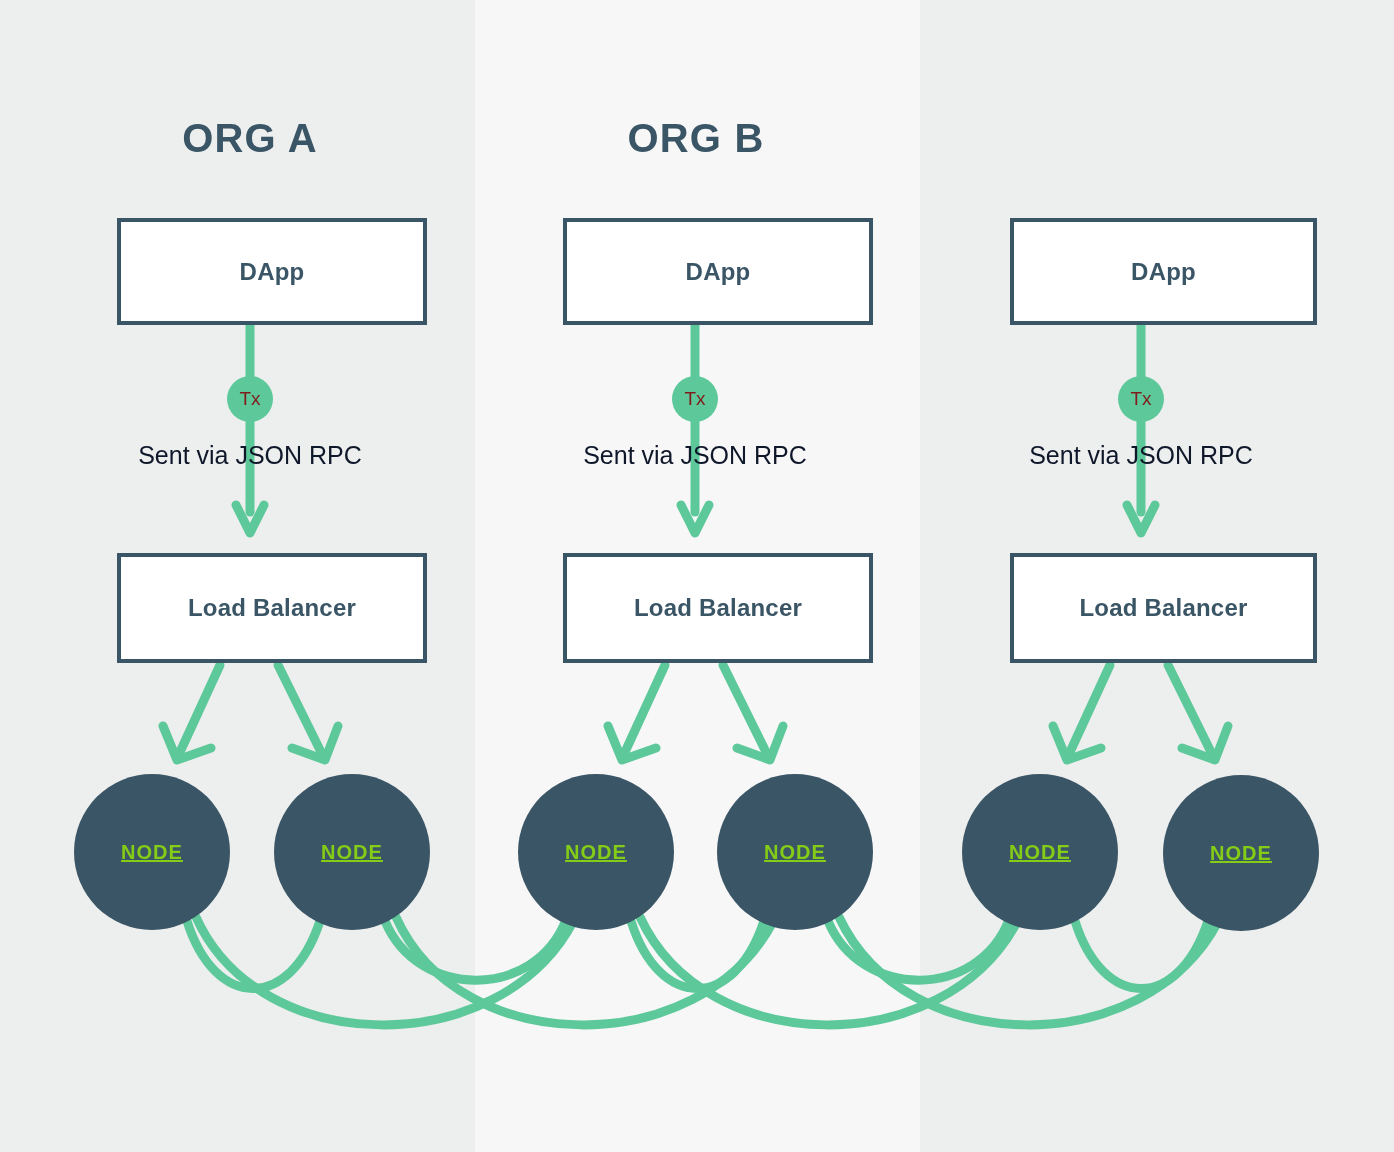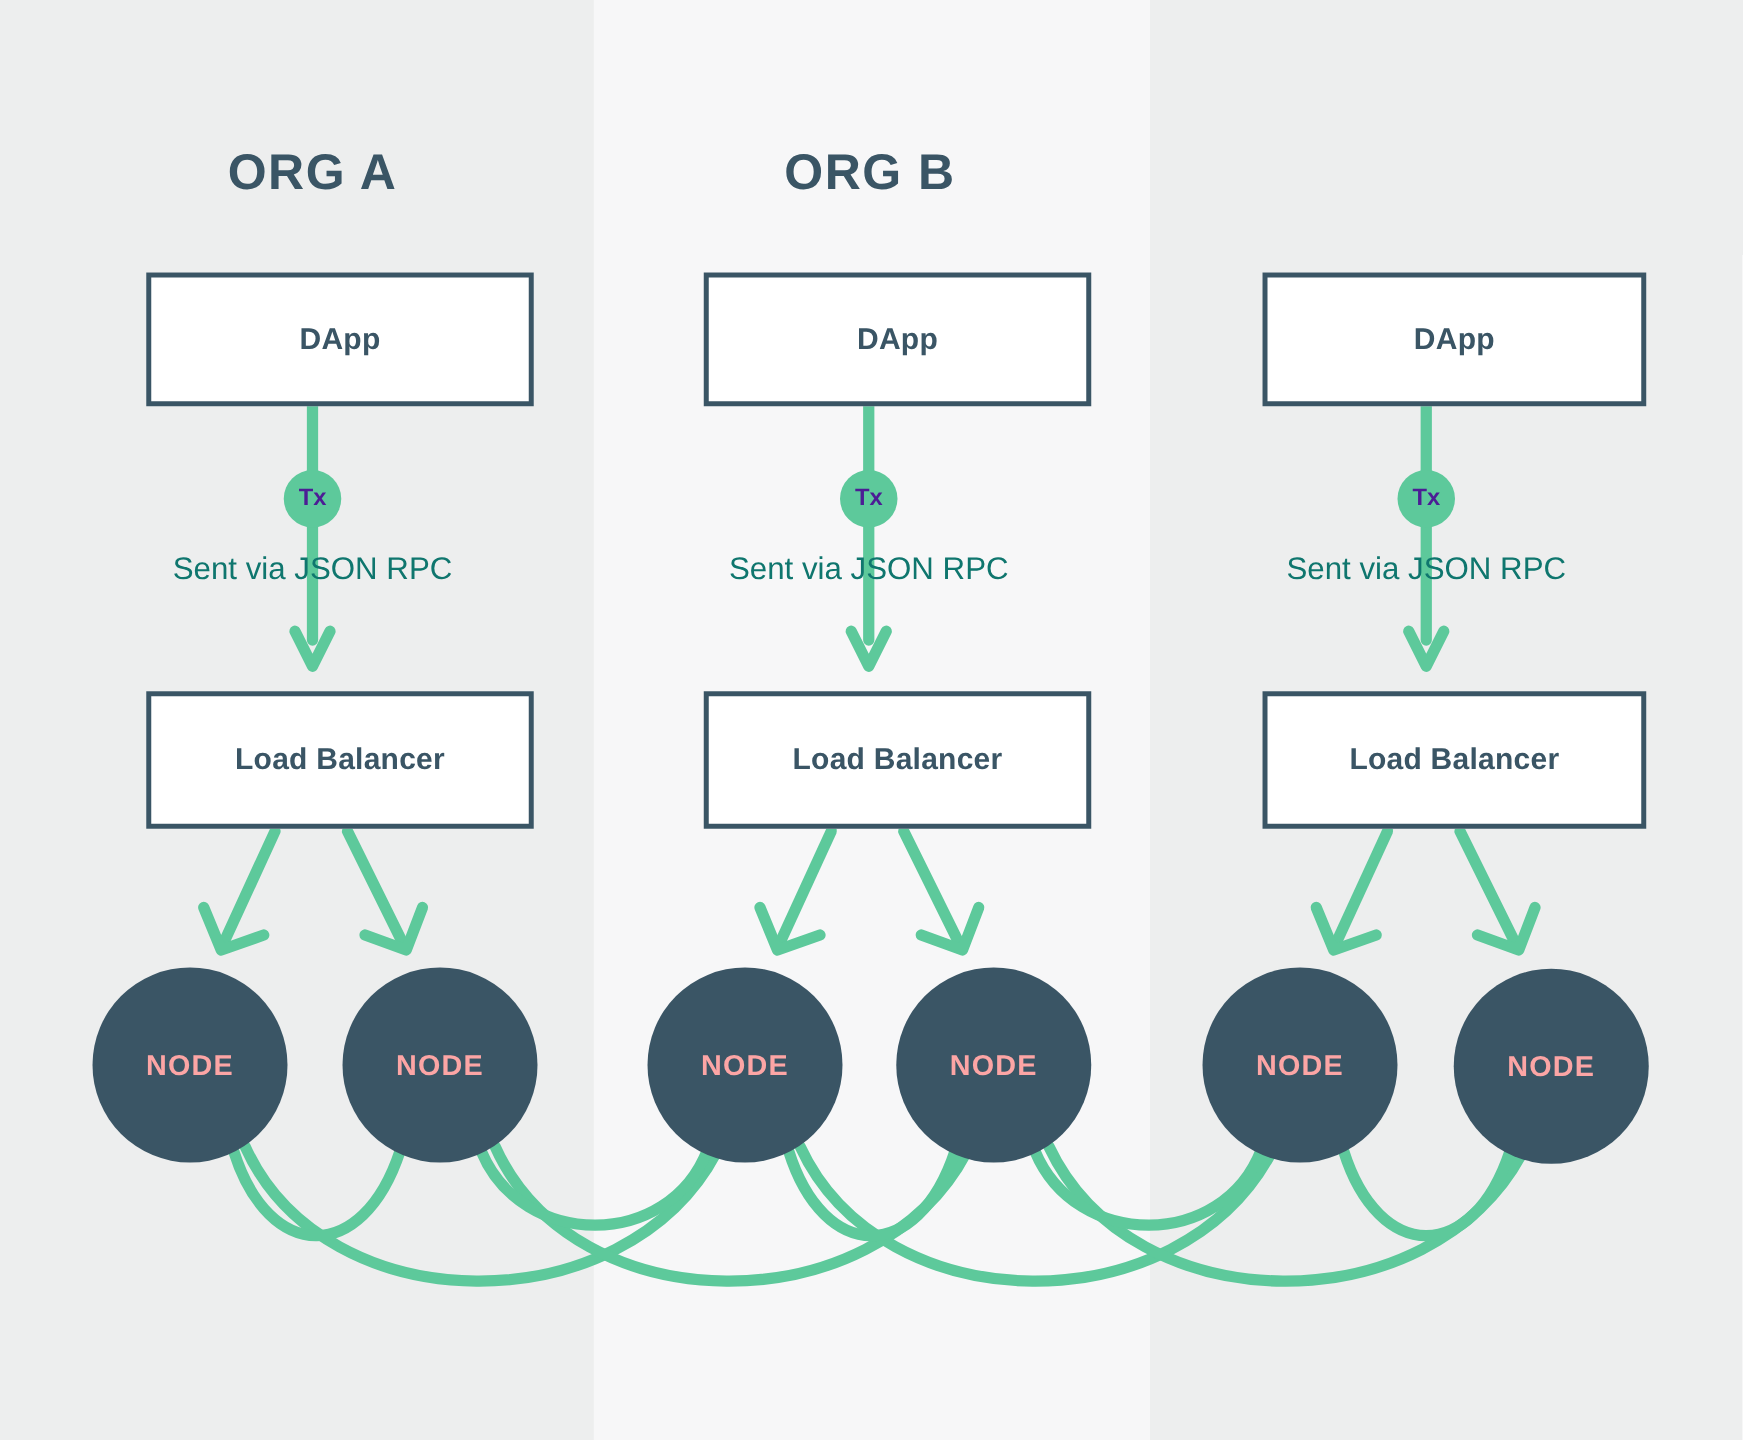--- a/index.html
+++ b/index.html
@@ -60,44 +60,45 @@
 
   .tx-badge {
     position: absolute;
     width: 46px;
     height: 46px;
     border-radius: 50%;
     background: #5dc99b;
     display: flex;
     align-items: center;
     justify-content: center;
-    color: #4c1d95;
+    color: #7f1d1d;
     font-size: 19px;
-    font-weight: bold;
+    font-weight: normal;
   }
 
   .rpc-label {
     position: absolute;
     text-align: center;
     font-size: 25px;
-    color: #0f766e;
+    color: #0f172a;
     width: 420px;
   }
 
   .node {
     position: absolute;
     border-radius: 50%;
     background: #3a5565;
     display: flex;
     align-items: center;
     justify-content: center;
-    color: #fca5a5;
-    font-size: 23px;
+    color: #84cc16;
+    font-size: 20px;
     font-weight: bold;
     letter-spacing: 1px;
+    text-decoration: underline;
   }
 </style>
 </head>
 <body>
 
 <div id="canvas">
 
   <div class="col-band" id="band-a"></div>
   <div class="col-band" id="band-b"></div>
   <div class="col-band" id="band-c"></div>

